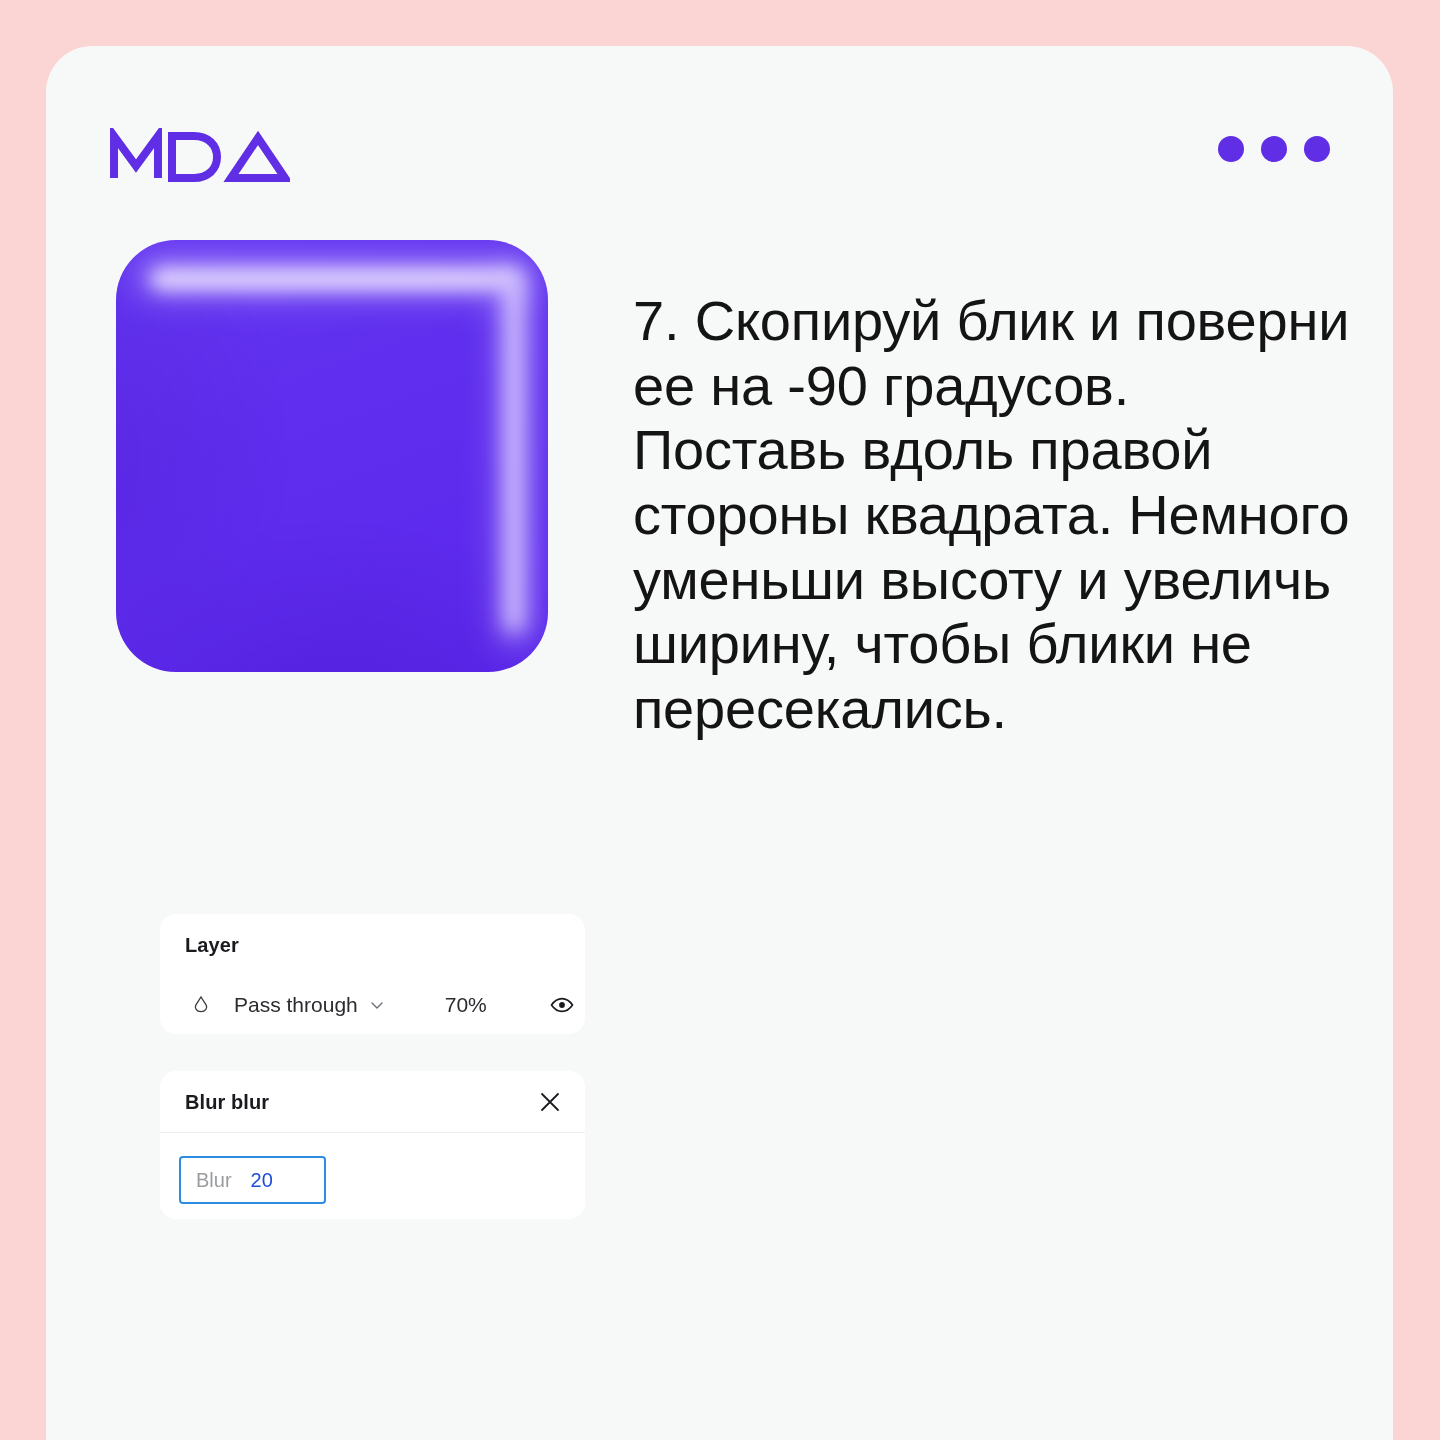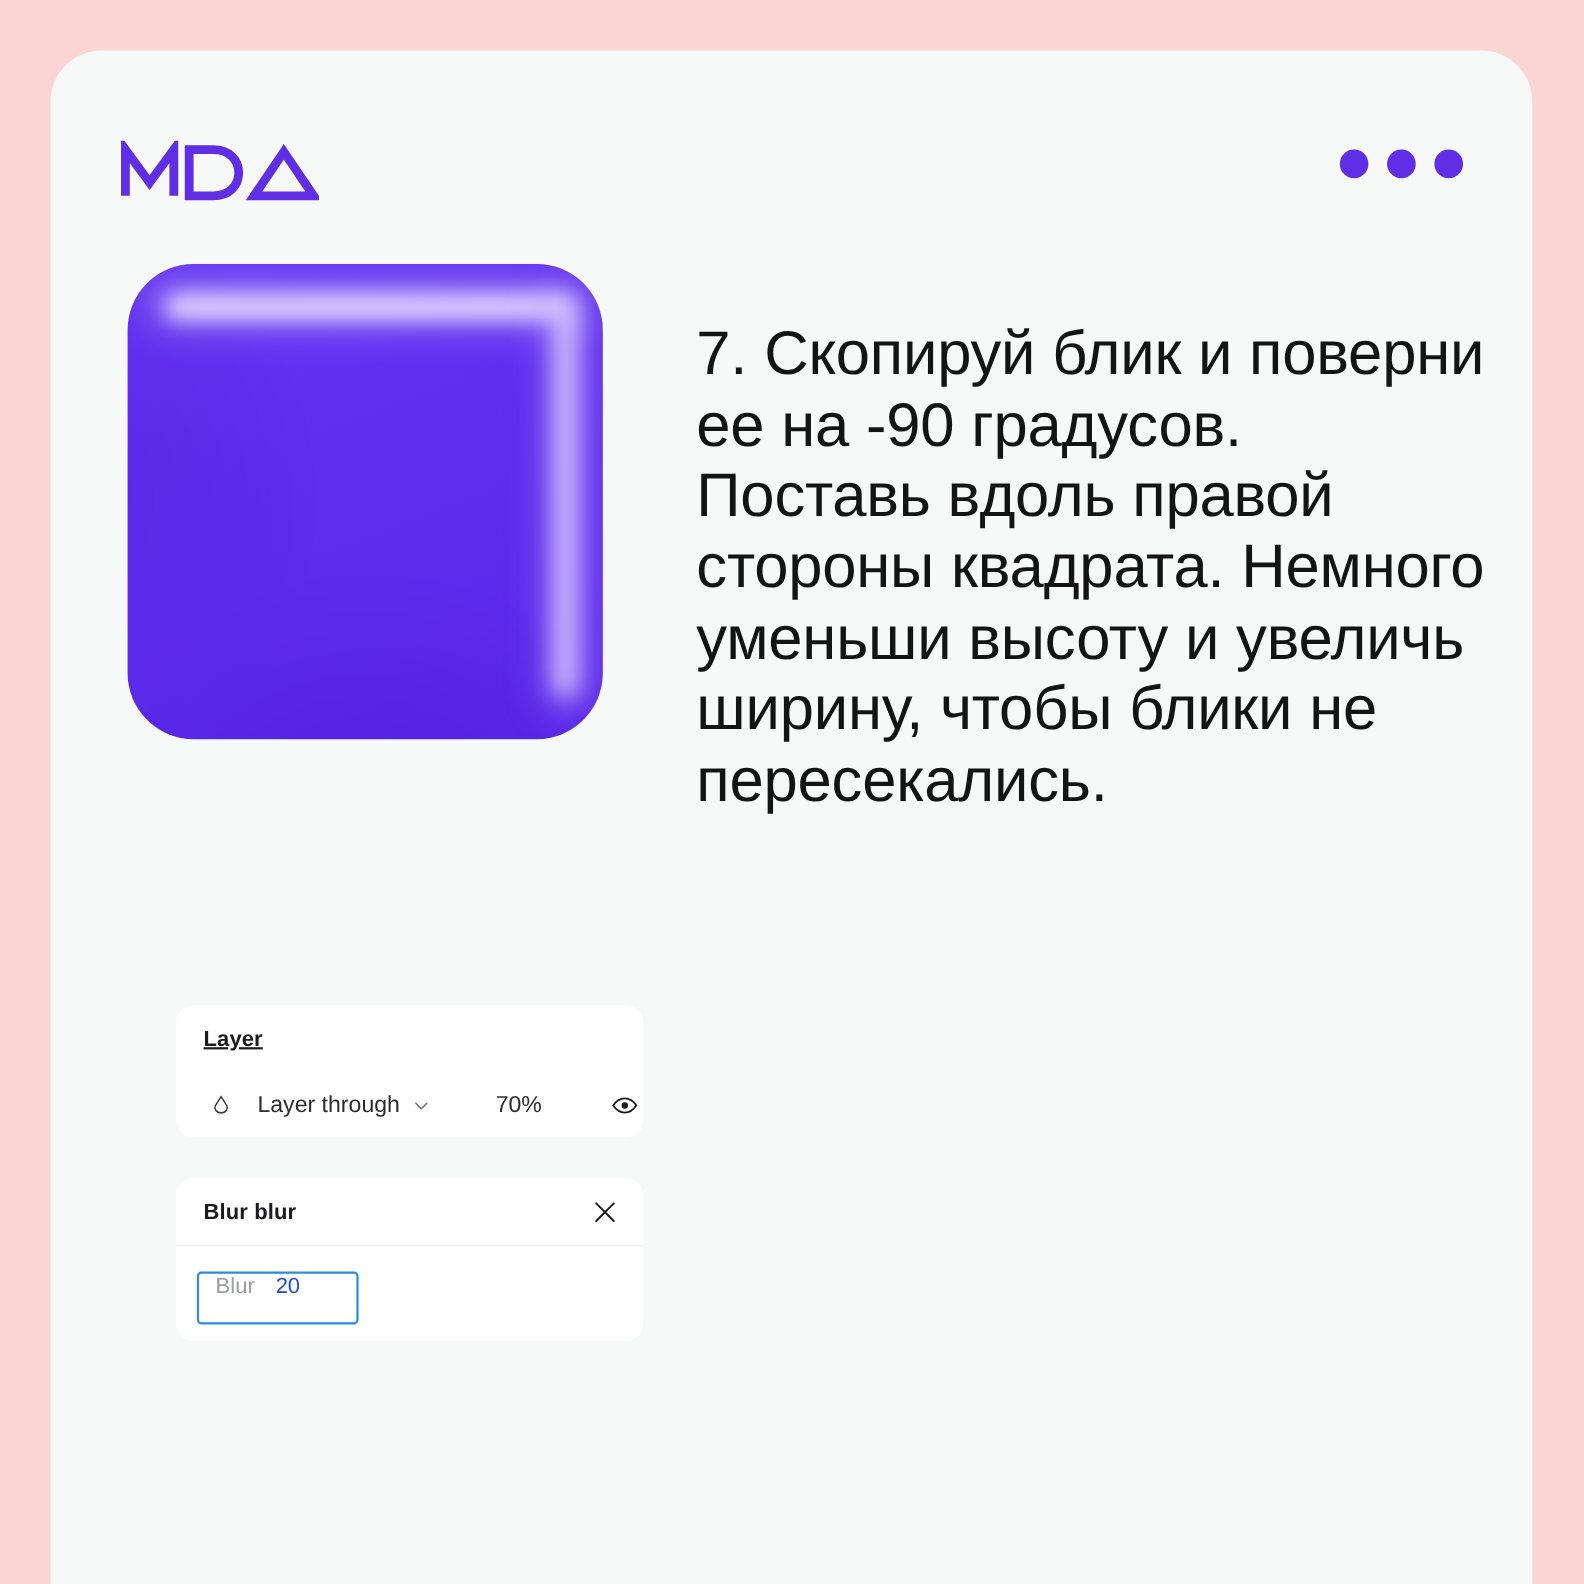--- a/index.html
+++ b/index.html
@@ -131,21 +131,20 @@
     border-radius: 16px;
   }
   .panel-title {
     position: absolute;
     left: 25px;
     top: 20px;
     font-size: 20px;
     font-weight: bold;
     color: #1B1B1F;
     letter-spacing: .1px;
-    text-decoration: underline;
   }
   #layer-row {
     position: absolute;
     left: 0;
     top: 68px;
     width: 100%;
     height: 46px;
     display: flex;
     align-items: center;
   }
@@ -216,20 +215,21 @@
   #blur-field {
     position: absolute;
     left: 19px;
     top: 85px;
     width: 147px;
     height: 48px;
     border: 2px solid #2B8CE0;
     border-radius: 4px;
     background: #FFFFFF;
     display: flex;
+    align-items: center;
   }
   #blur-field-label {
     margin-left: 15px;
     font-size: 20px;
     color: #9A9CA1;
   }
   #blur-field-value {
     margin-left: 19px;
     font-size: 20px;
     color: #1d4ed8;
@@ -275,21 +275,21 @@
       <div id="gloss-right"></div>
     </div>
   </div>
 
   <div id="layer-panel">
     <div class="panel-title">Layer</div>
     <div id="layer-row">
       <svg id="blend-icon" viewBox="0 0 22 22" fill="none" xmlns="http://www.w3.org/2000/svg">
         <path d="M11 3 L16.2 11.2 C17.6 13.6 15.6 17.6 11 17.6 C6.4 17.6 4.4 13.6 5.8 11.2 Z" stroke="#3A3A3E" stroke-width="1.3" fill="none"></path>
       </svg>
-      <span id="blend-label">Layer through</span>
+      <span id="blend-label">Pass through</span>
       <svg id="blend-chevron" viewBox="0 0 18 18" fill="none" xmlns="http://www.w3.org/2000/svg">
         <path d="M4 7 L9 12 L14 7" stroke="#6A6C72" stroke-width="1.4" fill="none" stroke-linecap="round" stroke-linejoin="round"></path>
       </svg>
       <span id="opacity-value">70%</span>
       <svg id="eye-icon" viewBox="0 0 26 26" fill="none" xmlns="http://www.w3.org/2000/svg">
         <path d="M2.5 13 C5.5 8.5 9.5 6.6 13 6.6 C16.5 6.6 20.5 8.5 23.5 13 C20.5 17.5 16.5 19.4 13 19.4 C9.5 19.4 5.5 17.5 2.5 13 Z" stroke="#1B1B1F" stroke-width="1.6" fill="none"></path>
         <circle cx="13" cy="13" r="2.9" fill="#1B1B1F"></circle>
       </svg>
     </div>
   </div>

